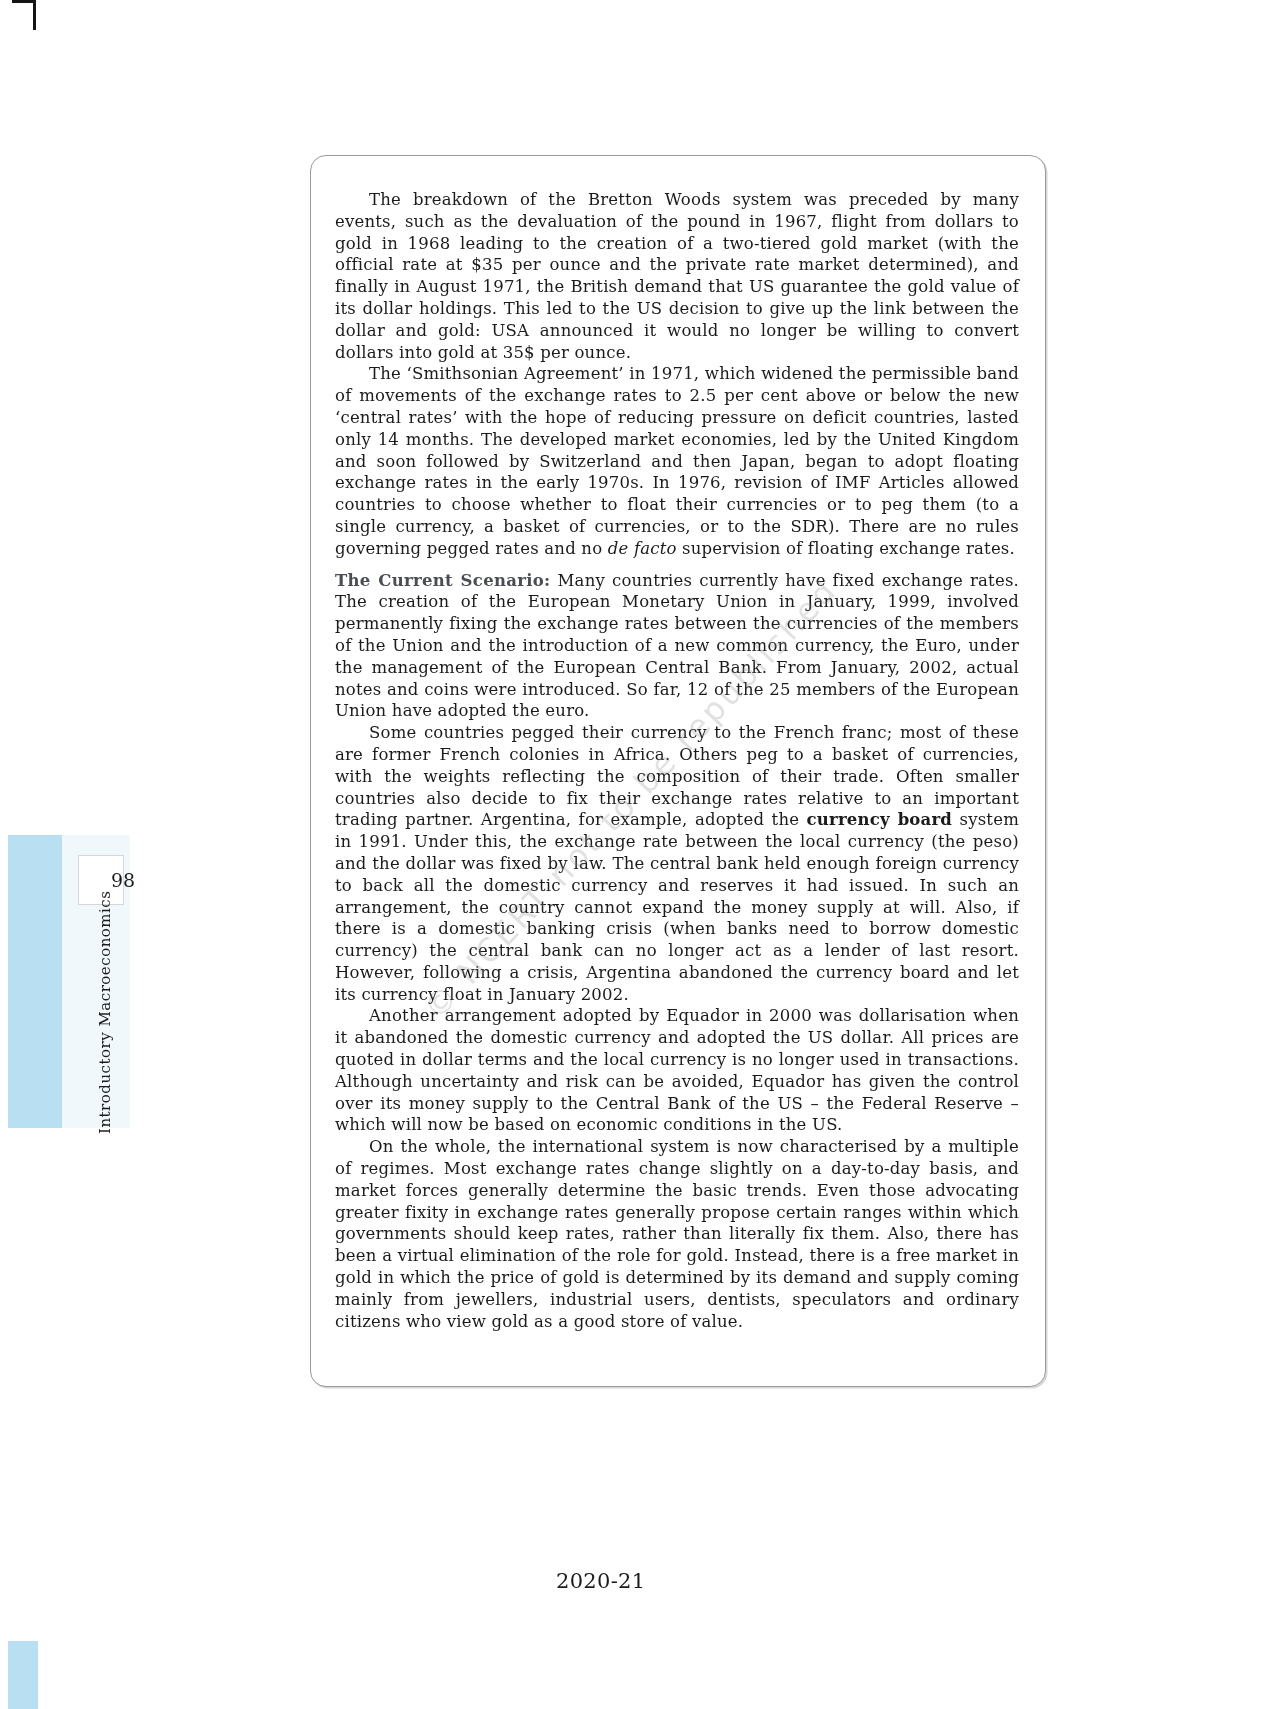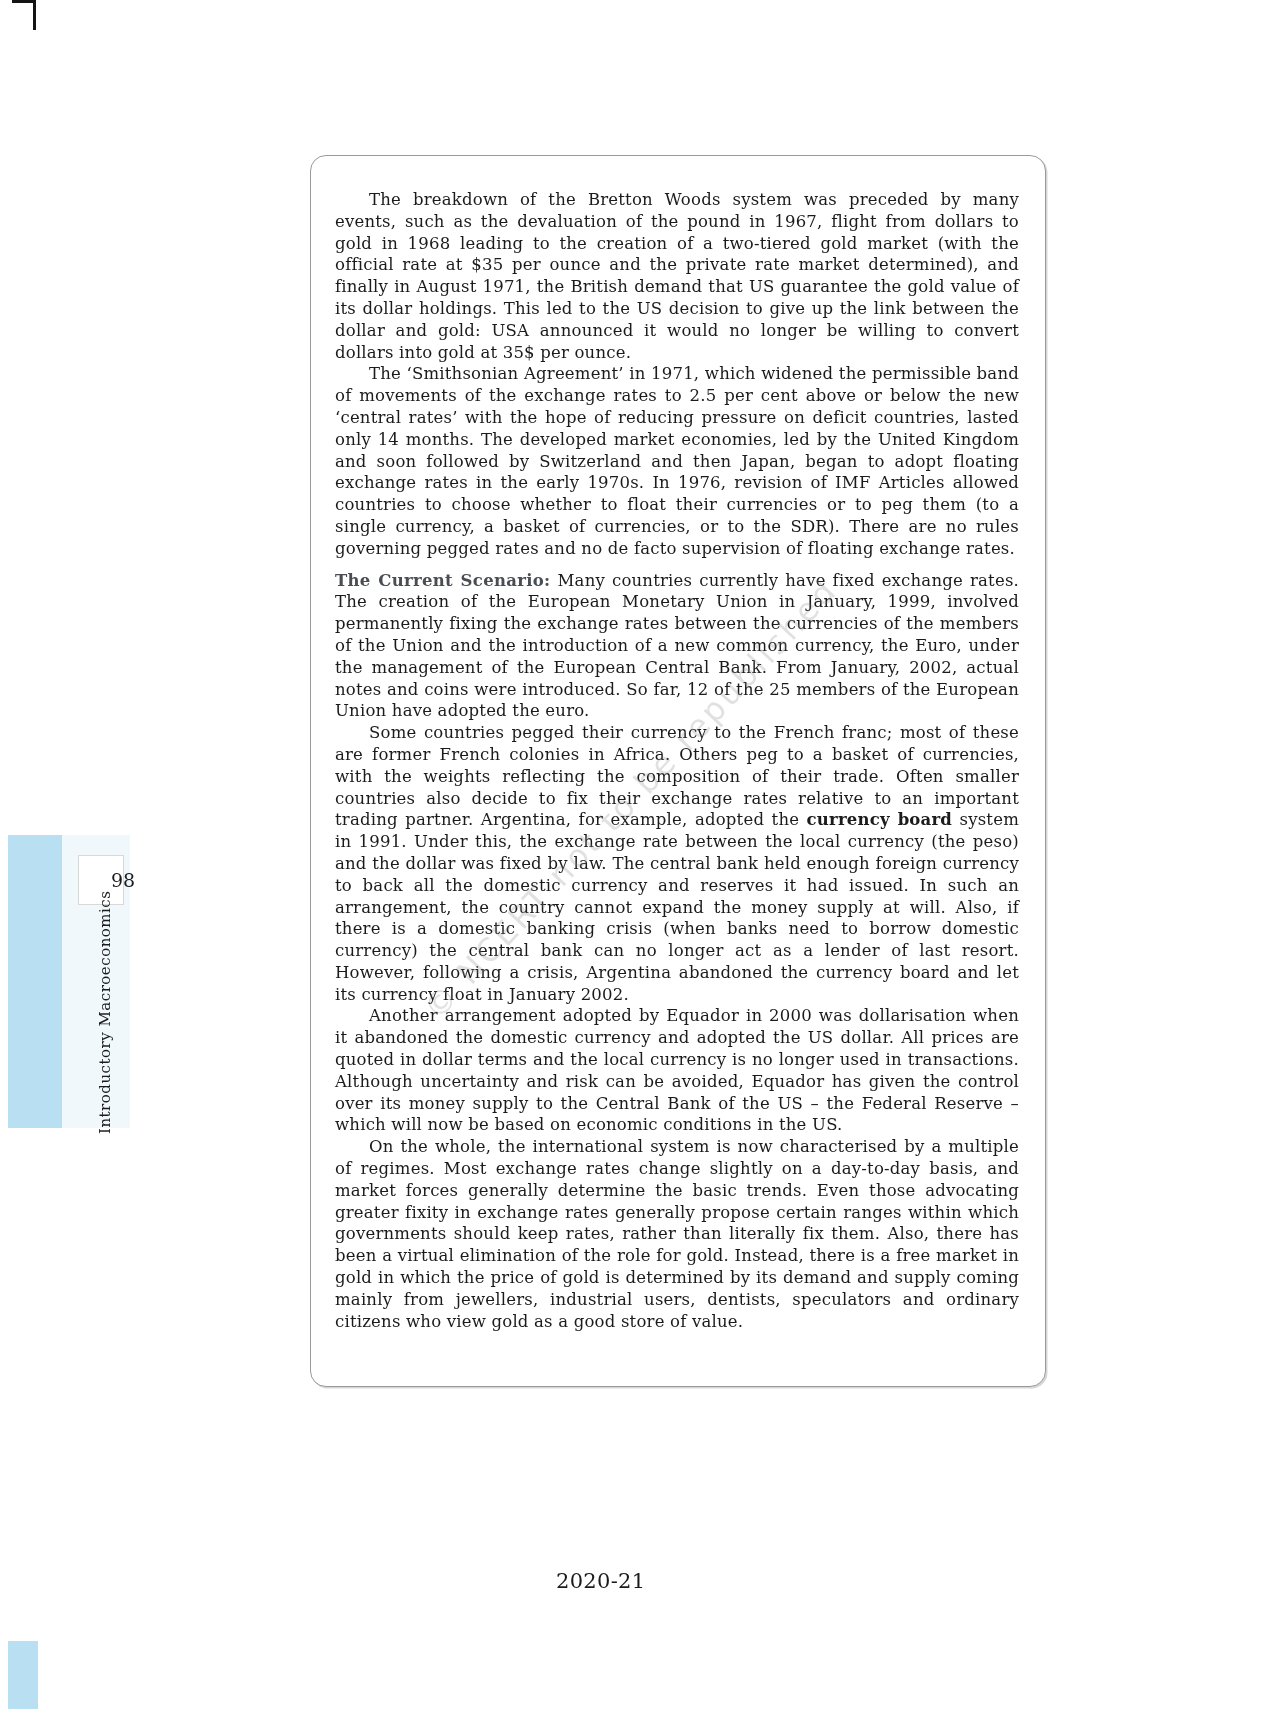--- a/index.html
+++ b/index.html
@@ -28,21 +28,21 @@
   .paragraphs{position:relative;z-index:1;}
   .para{
     margin:0;
     font-size:16.5px;line-height:21.8px;
     text-align:justify;
     letter-spacing:0.2px;
     color:#1b1b1b;
   }
   .para.indent{text-indent:34px;}
   .para.space-before{margin-top:10px;}
-  .italic{}
+  .italic{font-style:italic;}
   .bold{font-weight:bold;}
   .lead{font-weight:bold;color:#4a4e52;letter-spacing:0.3px;}
 
   
   .watermark{
     position:absolute;left:430px;top:995px;
     transform:rotate(-47deg);transform-origin:0 50%;
     font-family:"DejaVu Sans","Liberation Sans",sans-serif;
     font-size:32px;letter-spacing:3px;white-space:nowrap;
     color:rgba(140,140,140,0.26);

